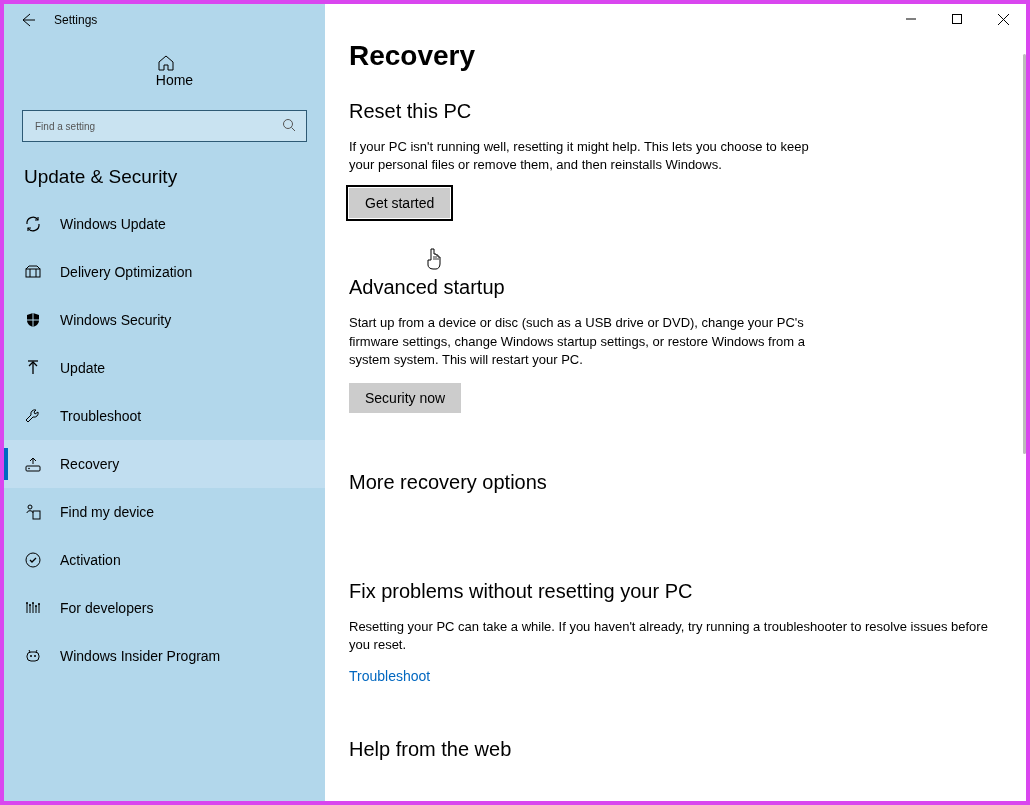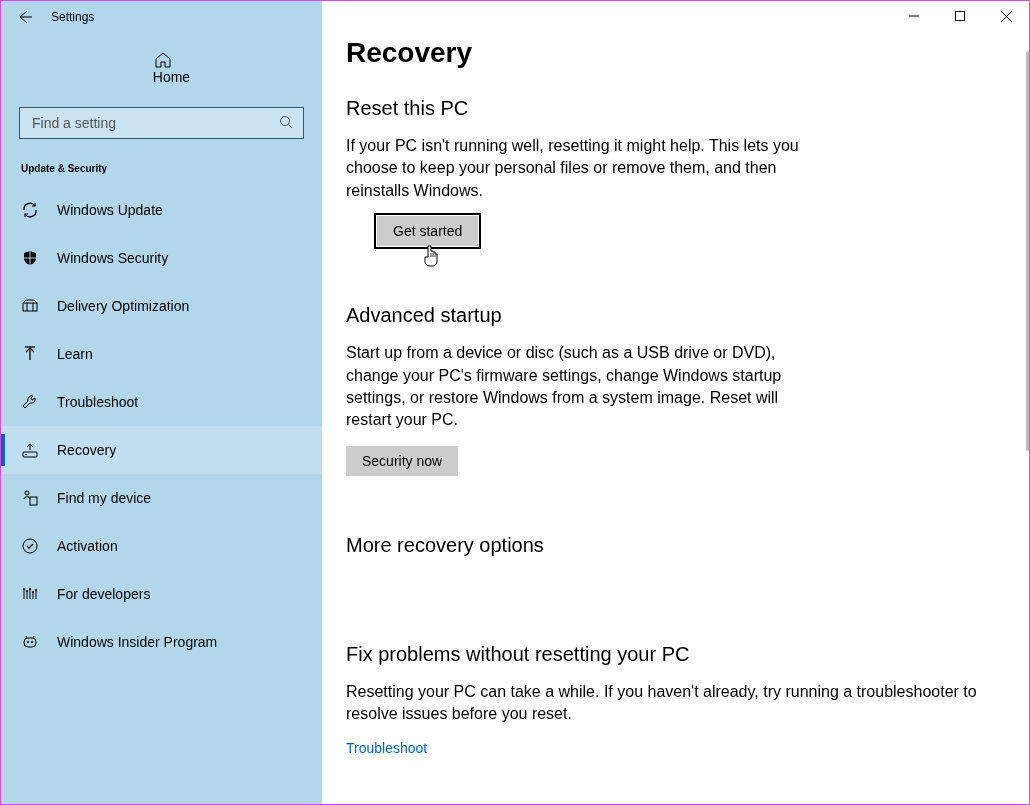--- a/index.html
+++ b/index.html
@@ -6,21 +6,21 @@
     margin: 0;
     padding: 0;
     font-family: "Segoe UI", -apple-system, sans-serif;
     font-size: 14px;
     color: #000;
     background: #fff;
   }
   .window {
     width: 1030px;
     height: 805px;
-    border: 1px solid #d946ef;
+    border: 4px solid #d946ef;
     box-sizing: border-box;
     position: relative;
     display: flex;
     overflow: hidden;
     justify-content: center;
   }
   .sidebar {
     width: 321px;
     background: #b2d7eb;
     display: flex;
@@ -65,30 +65,30 @@
     justify-content: space-between;
     border: 1px solid #2e5a75;
     background: #c9e3f1;
     height: 30px;
     padding: 0 10px;
   }
   .search-box input {
     border: none;
     background: transparent;
     outline: none;
-    font-size: 14px;
+    font-size: 10px;
     color: #000000;
     width: 100%;
   }
   .search-box input::placeholder {
     color: #555;
   }
   .section-head {
-    font-weight: 700;
-    font-size: 10px;
+    font-weight: 400;
+    font-size: 19px;
     padding: 24px 20px 12px 20px;
   }
   .nav-list {
     display: flex;
     flex-direction: column;
   }
   .nav-item {
     display: flex;
     align-items: center;
     height: 48px;
@@ -148,42 +148,41 @@
     font-size: 28px;
     font-weight: 600;
     margin: 0 0 28px 0;
   }
   h2.section-title {
     font-size: 20px;
     font-weight: 400;
     margin: 0 0 14px 0;
   }
   p.body-text {
-    font-size: 16px;
+    font-size: 13px;
     line-height: 1.4;
     margin: 15px 0 14px 0;
     max-width: 470px;
   }
   p.body-text.gray {
     color: #000000;
     max-width: 650px;
   }
   .btn {
     display: inline-block;
     background: #ccc;
     border: none;
     padding: 7px 16px;
     font-size: 14px;
     cursor: pointer;
     font-family: inherit;
   }
   .btn.focused {
     outline: 2px solid #000;
     outline-offset: 1px;
-    margin-left: 31px;
   }
   .link {
     color: #0067c0;
     font-size: 14px;
     cursor: pointer;
     display: inline-block;
   }
   .spacer-lg { height: 58px; }
   .spacer-md { height: 44px; }
   .scrollbar {
@@ -247,46 +246,46 @@
           <svg width="18" height="18" viewBox="0 0 18 18">
               <path d="M3 9 A6 6 0 0 1 14 5 M15 9 A6 6 0 0 1 4 13" stroke="#000" stroke-width="1.2" fill="none"></path>
               <path d="M14 2 V5 H11 M4 16 V13 H7" stroke="#000" stroke-width="1.2" fill="none"></path>
             </svg>
         </span>
         <span>Windows Update</span>
       </div>
       <div class="nav-item">
         <span class="icon">
           <svg width="18" height="18" viewBox="0 0 18 18">
-              <path d="M9 2 L15 4 V9 C15 13 12 15 9 16 C6 15 3 13 3 9 V4 Z" fill="#000"></path>
-              <path d="M9 2 V16 M3 9 H15" stroke="#b2d7eb" stroke-width="1"></path>
-            </svg>
-        </span>
-        <span>Windows Security</span>
-      </div>
-      <div class="nav-item">
-        <span class="icon">
-          <svg width="18" height="18" viewBox="0 0 18 18">
               <rect x="2" y="6" width="14" height="8" stroke="#000" stroke-width="1" fill="none"></rect>
               <line x1="6" y1="6" x2="6" y2="14" stroke="#000"></line>
               <line x1="12" y1="6" x2="12" y2="14" stroke="#000"></line>
               <path d="M2 6 L5 3 H13 L16 6" stroke="#000" fill="none"></path>
             </svg>
         </span>
         <span>Delivery Optimization</span>
       </div>
       <div class="nav-item">
         <span class="icon">
           <svg width="18" height="18" viewBox="0 0 18 18">
+              <path d="M9 2 L15 4 V9 C15 13 12 15 9 16 C6 15 3 13 3 9 V4 Z" fill="#000"></path>
+              <path d="M9 2 V16 M3 9 H15" stroke="#b2d7eb" stroke-width="1"></path>
+            </svg>
+        </span>
+        <span>Windows Security</span>
+      </div>
+      <div class="nav-item">
+        <span class="icon">
+          <svg width="18" height="18" viewBox="0 0 18 18">
               <line x1="9" y1="15" x2="9" y2="3" stroke="#000" stroke-width="1.3"></line>
               <path d="M5 7 L9 3 L13 7" stroke="#000" stroke-width="1.3" fill="none"></path>
               <line x1="4" y1="2" x2="14" y2="2" stroke="#000" stroke-width="1.3"></line>
             </svg>
         </span>
-        <span>Learn</span>
+        <span>Update</span>
       </div>
       <div class="nav-item">
         <span class="icon">
           <svg width="18" height="18" viewBox="0 0 18 18">
               <path d="M12 3 A4 4 0 0 0 7 8 L2 13 L4 15 L9 10 A4 4 0 0 0 14 5 L11 7 L10 5 Z" stroke="#000" stroke-width="1" fill="none"></path>
             </svg>
         </span>
         <span>Troubleshoot</span>
       </div>
       <div class="nav-item active">
@@ -373,21 +372,21 @@
     <div class="main-scroll">
       <h1 class="page-title">Recovery</h1>
 
       <h2 class="section-title">Reset this PC</h2>
       <p class="body-text">If your PC isn't running well, resetting it might help. This lets you choose to keep your personal files or remove them, and then reinstalls Windows.</p>
       <button class="btn focused">Get started</button>
 
       <div class="spacer-lg"></div>
 
       <h2 class="section-title">Advanced startup</h2>
-      <p class="body-text">Start up from a device or disc (such as a USB drive or DVD), change your PC's firmware settings, change Windows startup settings, or restore Windows from a system image. Reset will restart your PC.</p>
+      <p class="body-text">Start up from a device or disc (such as a USB drive or DVD), change your PC's firmware settings, change Windows startup settings, or restore Windows from a system system. This will restart your PC.</p>
       <button class="btn">Security now</button>
 
       <div class="spacer-lg"></div>
 
       <h2 class="section-title">More recovery options</h2>
       <div style="height:14px"></div>
 
       <div class="spacer-md"></div>
       <div style="height:14px"></div>
 

